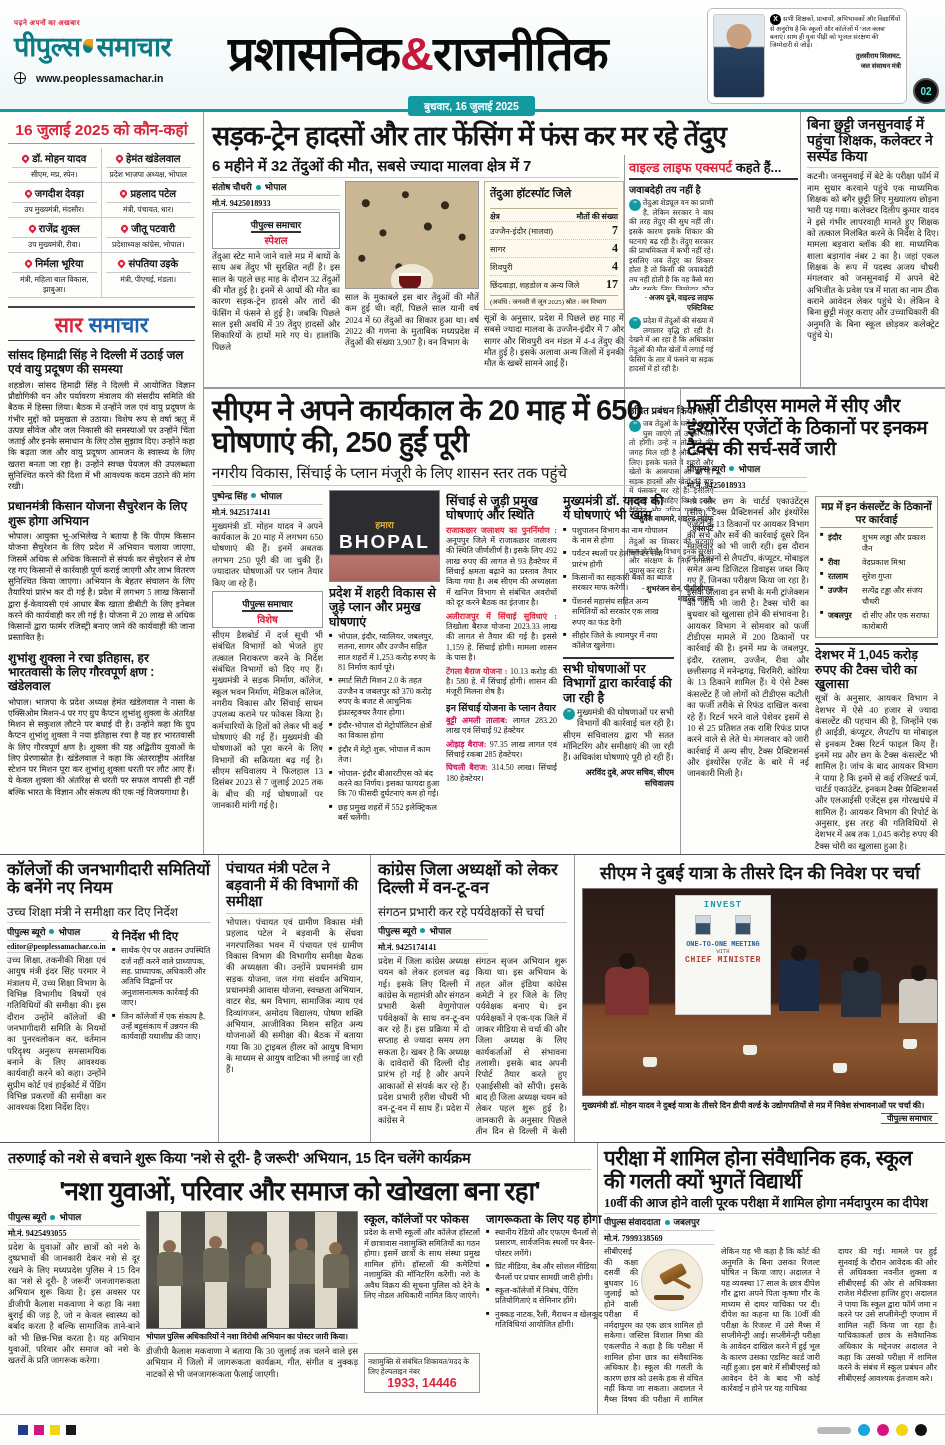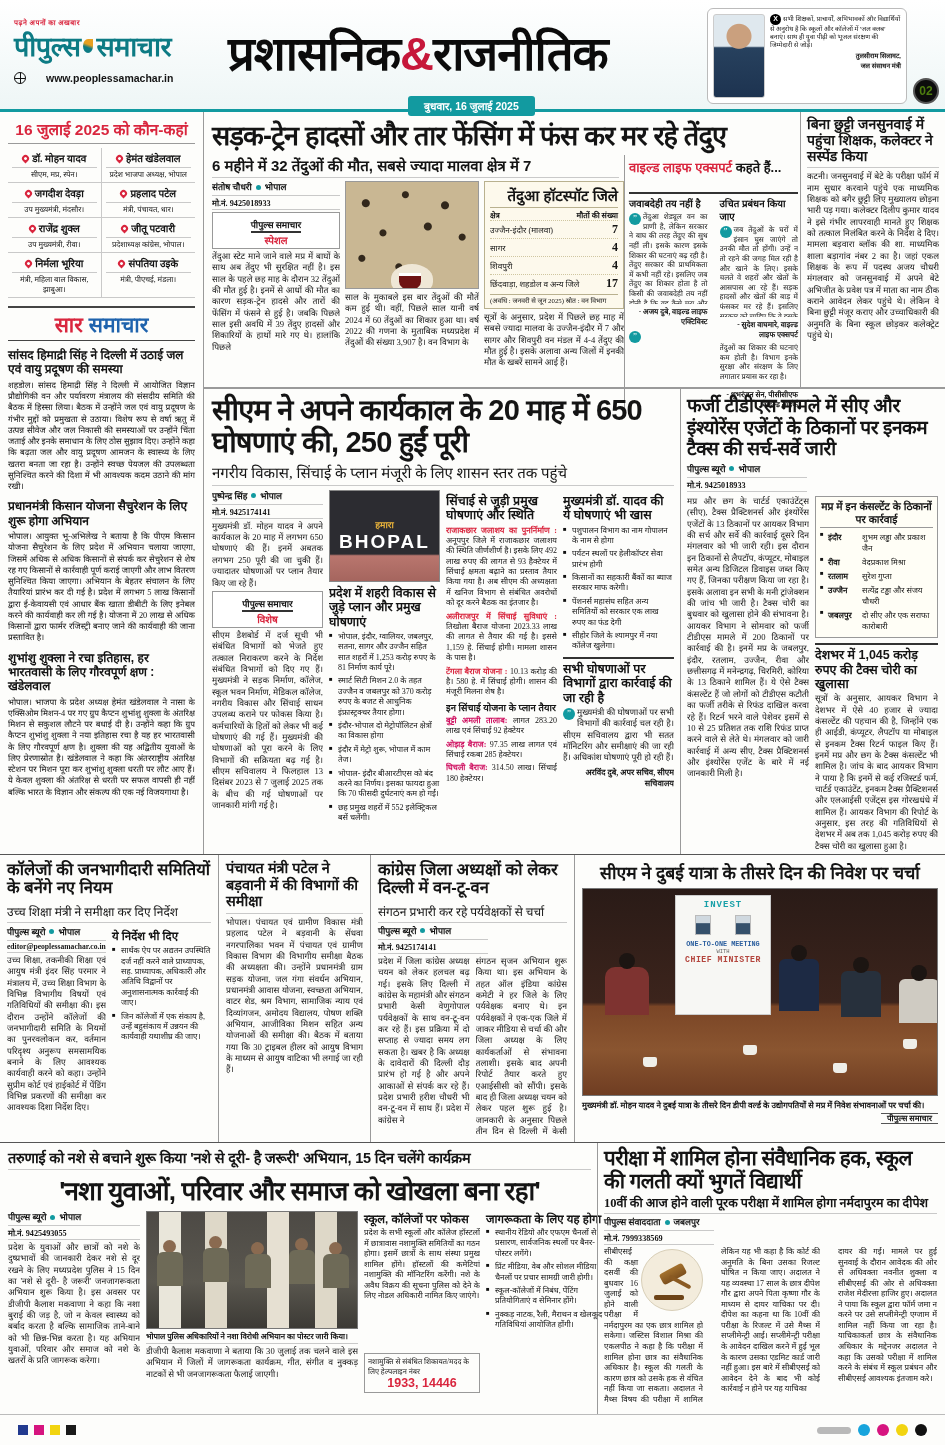--- a/index.html
+++ b/index.html
@@ -15,39 +15,39 @@
   .bd{font-size:8.6px;line-height:1.32;}
   .clip{overflow:hidden;}
 
   
   header{height:112px;position:relative;border-bottom:3px solid var(--teal);
     background:linear-gradient(#ffffff,#eef6f6);}
   .logo-blk{position:absolute;left:14px;top:18px;width:200px;}
   .tagline{color:var(--red);font-size:7px;font-weight:bold;letter-spacing:.5px;}
   .masthead{color:#0d7b84;font-size:27px;font-weight:bold;letter-spacing:-.5px;display:flex;align-items:center;gap:3px;}
   .leaf{width:10px;height:14px;background:linear-gradient(20deg,#0d7b84 40%,#e8a020 60%);border-radius:50% 0 50% 50%;display:inline-block;}
-  .site-row{display:flex;align-items:center;gap:20px;margin-top:8px;font-size:10.5px;font-weight:bold;}
+  .site-row{display:flex;align-items:center;gap:10px;margin-top:8px;font-size:10.5px;font-weight:bold;}
   .globe{width:12px;height:12px;border:1.5px solid #111;border-radius:50%;position:relative;display:inline-block;}
   .globe:before{content:"";position:absolute;left:50%;top:0;bottom:0;width:1px;background:#111;}
   .globe:after{content:"";position:absolute;top:50%;left:0;right:0;height:1px;background:#111;}
   .section-title{position:absolute;left:228px;top:20px;font-size:47px;font-weight:bold;letter-spacing:-1px;color:#0b0b0b;}
   .section-title .amp{color:#c6173a;}
   .date-pill{position:absolute;left:408px;top:96px;background:var(--teal);color:#fff;
     font-size:10.5px;font-weight:bold;padding:3px 16px;border-radius:3px;z-index:5;}
   .quote-box{position:absolute;right:38px;top:8px;width:200px;height:96px;border:1px solid #bbb;
     border-radius:6px;background:#fff;display:flex;gap:5px;padding:5px;}
   .minister-photo{width:52px;height:84px;border:1px solid #ccc;border-radius:3px;flex:none;
     background:radial-gradient(circle at 50% 26%, #caa07e 12px, transparent 13px),
     linear-gradient(#dfe8ee 38%, #27415e 40%, #1d3350 100%);}
   .quote-right{font-size:6.6px;line-height:1.25;position:relative;}
   .x-icon{width:11px;height:11px;background:#000;color:#fff;border-radius:50%;font-size:7px;
     display:inline-flex;align-items:center;justify-content:center;font-weight:bold;margin-right:2px;}
   .quote-attr{font-weight:bold;text-align:right;margin-top:2px;}
   .page-badge{position:absolute;right:6px;top:78px;width:26px;height:26px;border-radius:50%;
-    background:#0c0c0c;color:#4d7c0f;font-size:12px;font-weight:bold;display:flex;align-items:center;
+    background:#0c0c0c;color:#5eead4;font-size:10px;font-weight:bold;display:flex;align-items:center;
     justify-content:center;border:2px solid #555;z-index:6;}
 
   
   .main-row{display:flex;height:742px;}
   aside.leftcol{width:204px;border-right:1px solid var(--rule);padding:6px 8px;flex:none;}
   .main-right{width:741px;flex:none;}
 
   
   .ww-title{color:var(--red);font-weight:bold;font-size:15.5px;text-align:center;
     border-bottom:1px solid var(--rule);padding-bottom:3px;}
@@ -95,30 +95,30 @@
      radial-gradient(circle at 62% 42%, #32281c 3.5px, transparent 4.5px),
      radial-gradient(circle at 88% 52%, #32281c 3px, transparent 4px),
      radial-gradient(circle at 12% 72%, #32281c 3px, transparent 4px),
      radial-gradient(circle at 40% 80%, #32281c 3px, transparent 4px),
      #c9b793;}
   .leopard-photo:before{content:"";position:absolute;left:34%;bottom:-6px;width:42px;height:30px;
     background:#efe7d6;border-radius:50% 50% 40% 40%;}
   .leopard-photo:after{content:"";position:absolute;left:40%;bottom:-2px;width:22px;height:14px;
     background:#6e1313;border-radius:0 0 50% 50%;border-top:3px solid #fff;}
   .hot-table{border:1px solid #b9b18f;background:#fdf9ec;padding:3px 5px;font-size:8.2px;}
-  .hot-title{font-weight:bold;font-size:15px;text-align:right;border-bottom:1px solid #b9b18f;padding-bottom:2px;}
+  .hot-title{font-weight:bold;font-size:11px;text-align:left;border-bottom:1px solid #b9b18f;padding-bottom:8px;}
   .hot-head{display:flex;justify-content:space-between;font-weight:bold;font-size:7.8px;margin-top:2px;}
   .hot-row{display:flex;justify-content:space-between;align-items:center;border-top:1px dotted #cfc6a0;padding:1px 0;}
   .hot-row .v{font-weight:bold;font-size:12px;}
   .hot-foot{font-size:6.8px;border-top:1px solid #b9b18f;margin-top:2px;padding-top:1px;}
 
   .experts{width:178px;flex:none;border-left:1px solid var(--rule);padding:3px 4px;}
-  .exp-title{font-size:13px;font-weight:bold;border-bottom:2px solid #333;padding-bottom:16px;}
+  .exp-title{font-size:13px;font-weight:bold;border-bottom:2px solid #333;padding-bottom:2px;}
   .exp-title .r{color:var(--red);}
-  .exp-cols{display:flex;gap:12px;margin-top:3px;}
+  .exp-cols{display:flex;gap:12px;margin-top:3px;flex-direction:column;}
   .exp-col{width:50%;}
   .exp-h{font-weight:bold;font-size:9.8px;margin-bottom:2px;}
   .qmark{width:12px;height:12px;background:var(--teal);color:#fff;border-radius:50%;font-size:9px;
     display:inline-flex;align-items:center;justify-content:center;margin-right:2px;float:left;margin-top:1px;}
   .exp-q{font-size:7.4px;line-height:1.3;}
   .exp-by{font-size:7.4px;font-weight:bold;text-align:right;margin:2px 0 4px;}
 
   .teacher{width:145px;flex:none;border-left:1px solid var(--rule);padding:4px 6px;}
   .teach-h{font-size:14px;font-weight:bold;line-height:1.15;border-bottom:1px solid var(--hair);padding-bottom:3px;margin-bottom:3px;}
 
@@ -402,21 +402,21 @@
               </div>
             </div>
 
             <div class="experts">
               <div class="exp-title hd"><span class="r">वाइल्ड लाइफ एक्सपर्ट</span> <span>कहते हैं...</span></div>
               <div class="exp-cols">
                 <div class="exp-col">
                   <div class="exp-h hd">जवाबदेही तय नहीं है</div>
                   <div class="exp-q j clip" style="height:92px"><span class="qmark">”</span><span>तेंदुआ शेड्यूल वन का प्राणी है, लेकिन सरकार ने बाघ की तरह तेंदुए की सुध नहीं ली। इसके कारण इसके शिकार की घटनाएं बढ़ रही है। तेंदुए सरकार की प्राथमिकता में कभी नहीं रहे। इसलिए जब तेंदुए का शिकार होता है तो किसी की जवाबदेही तय नहीं होती है कि वह कैसे मरा और इसके लिए जिम्मेदार कौन है।</span></div>
                   <div class="exp-by">- अजय दुबे, वाइल्ड लाइफ एक्टिविस्ट</div>
-                  <div class="exp-q j clip" style="height:76px"><span class="qmark">”</span></div>
+                  <div class="exp-q j clip" style="height:76px"><span class="qmark">”</span><span>प्रदेश में तेंदुओं की संख्या में लगातार वृद्धि हो रही है। देखने में आ रहा है कि अधिकांश तेंदुओं की मौत खेतों में लगाई गई फेंसिंग के तार में फंसने या सड़क हादसों में हो रही है।</span></div>
                 </div>
                 <div class="exp-col">
                   <div class="exp-h hd">उचित प्रबंधन किया जाए</div>
                   <div class="exp-q j clip" style="height:92px"><span class="qmark">”</span><span>जब तेंदुओं के घरों में इंसान घुस जाएंगे तो उनकी मौत तो होंगी। उन्हें न तो रहने की जगह मिल रही है और खाने के लिए। इसके चलते वे शहरों और खेतों के आसपास आ रहे हैं। सड़क हादसों और खेतों की बाड़ में फंसकर मर रहे हैं। इसलिए सरकार को चाहिए कि वे इसके हैबिटेट और उचित प्रबंधन की व्यवस्था करें।</span></div>
                   <div class="exp-by">- सुदेश वाघमारे, वाइल्ड लाइफ एक्सपर्ट</div>
                   <div class="exp-q j clip" style="height:44px">तेंदुओं का शिकार की घटनाएं कम होती है। विभाग इनके सुरक्षा और संरक्षण के लिए लगातार प्रयास कर रहा है।</div>
                   <div class="exp-by">- शुभरंजन सेन, पीसीसीएफ वाइल्ड लाइफ</div>
                 </div>
               </div>
             </div>

